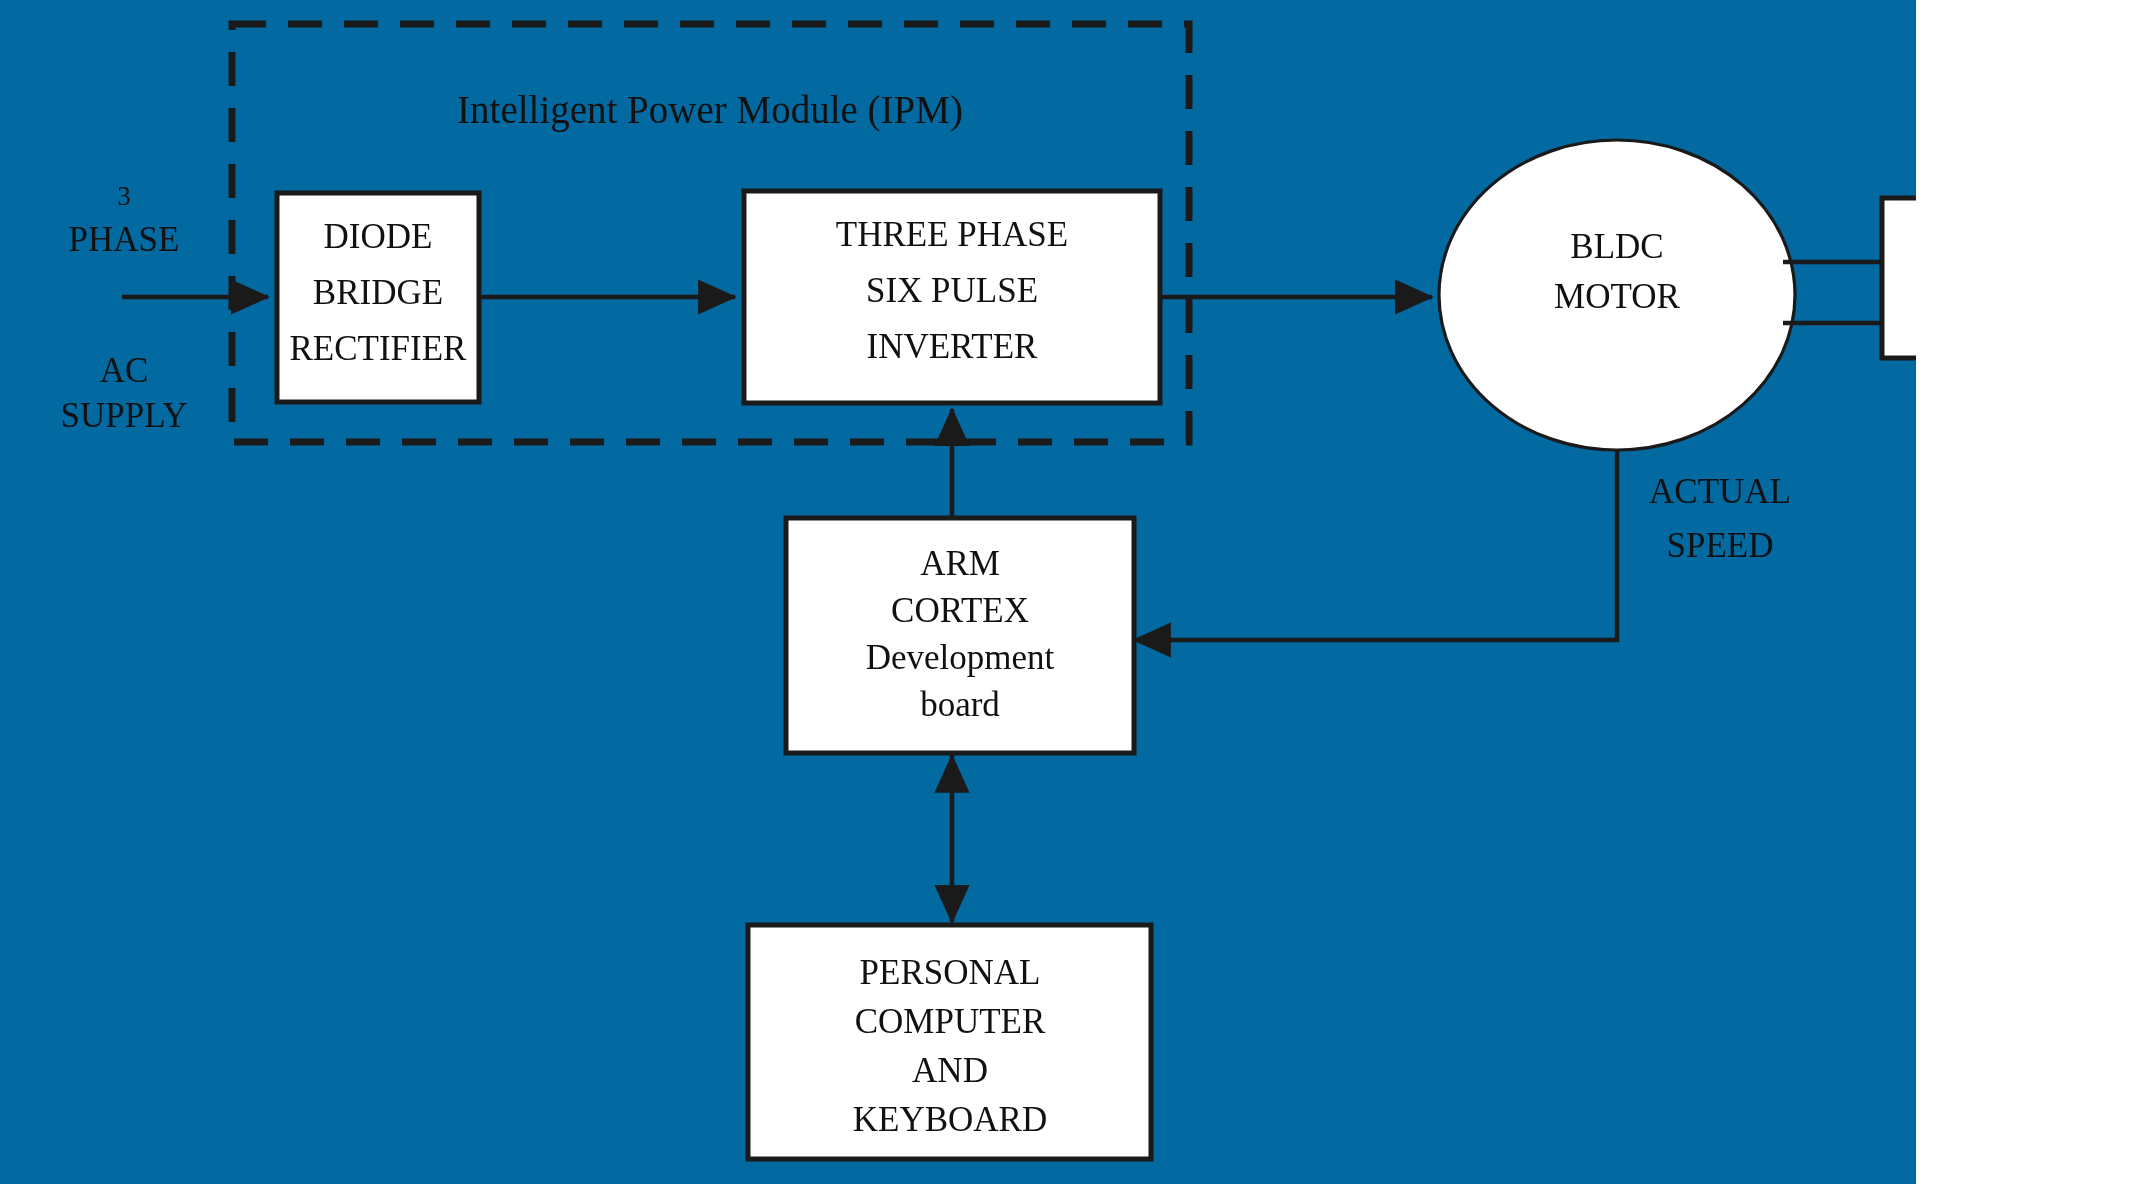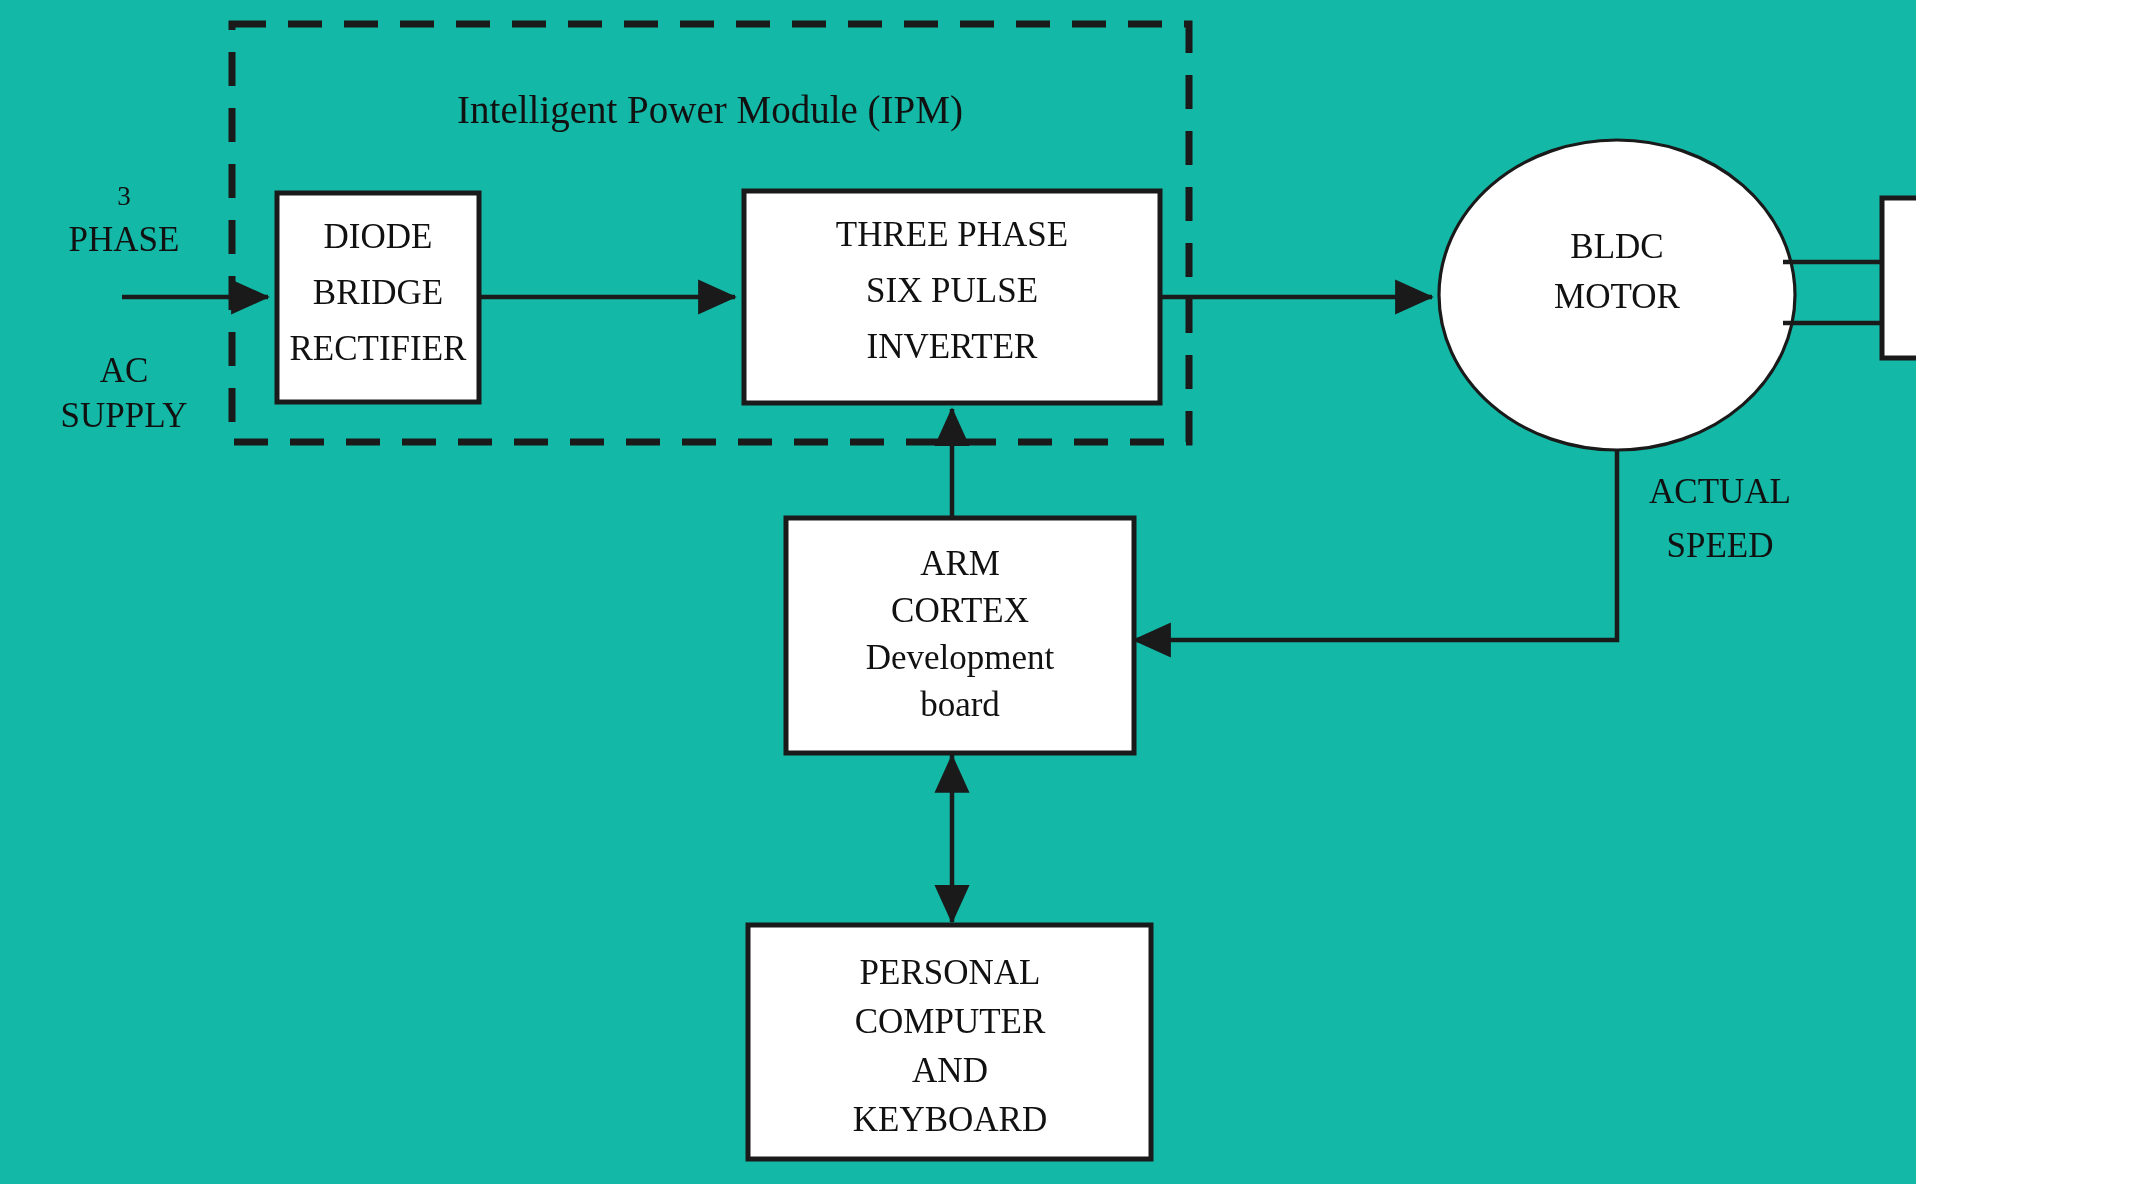--- a/index.html
+++ b/index.html
@@ -8,21 +8,21 @@
     padding: 0;
     background: #ffffff;
   }
   body {
     font-family: "Liberation Serif", "DejaVu Serif", serif;
   }
   #diagram-root {
     position: relative;
     width: 1916px;
     height: 1184px;
-    background: #14b8a6;
+    background: #0369a1;
     overflow: hidden;
   }
   svg#diagram-canvas {
     display: block;
     width: 2139px;
     height: 1184px;
   }
   .block-rect {
     fill: #ffffff;
     stroke: #1a1a1a;

